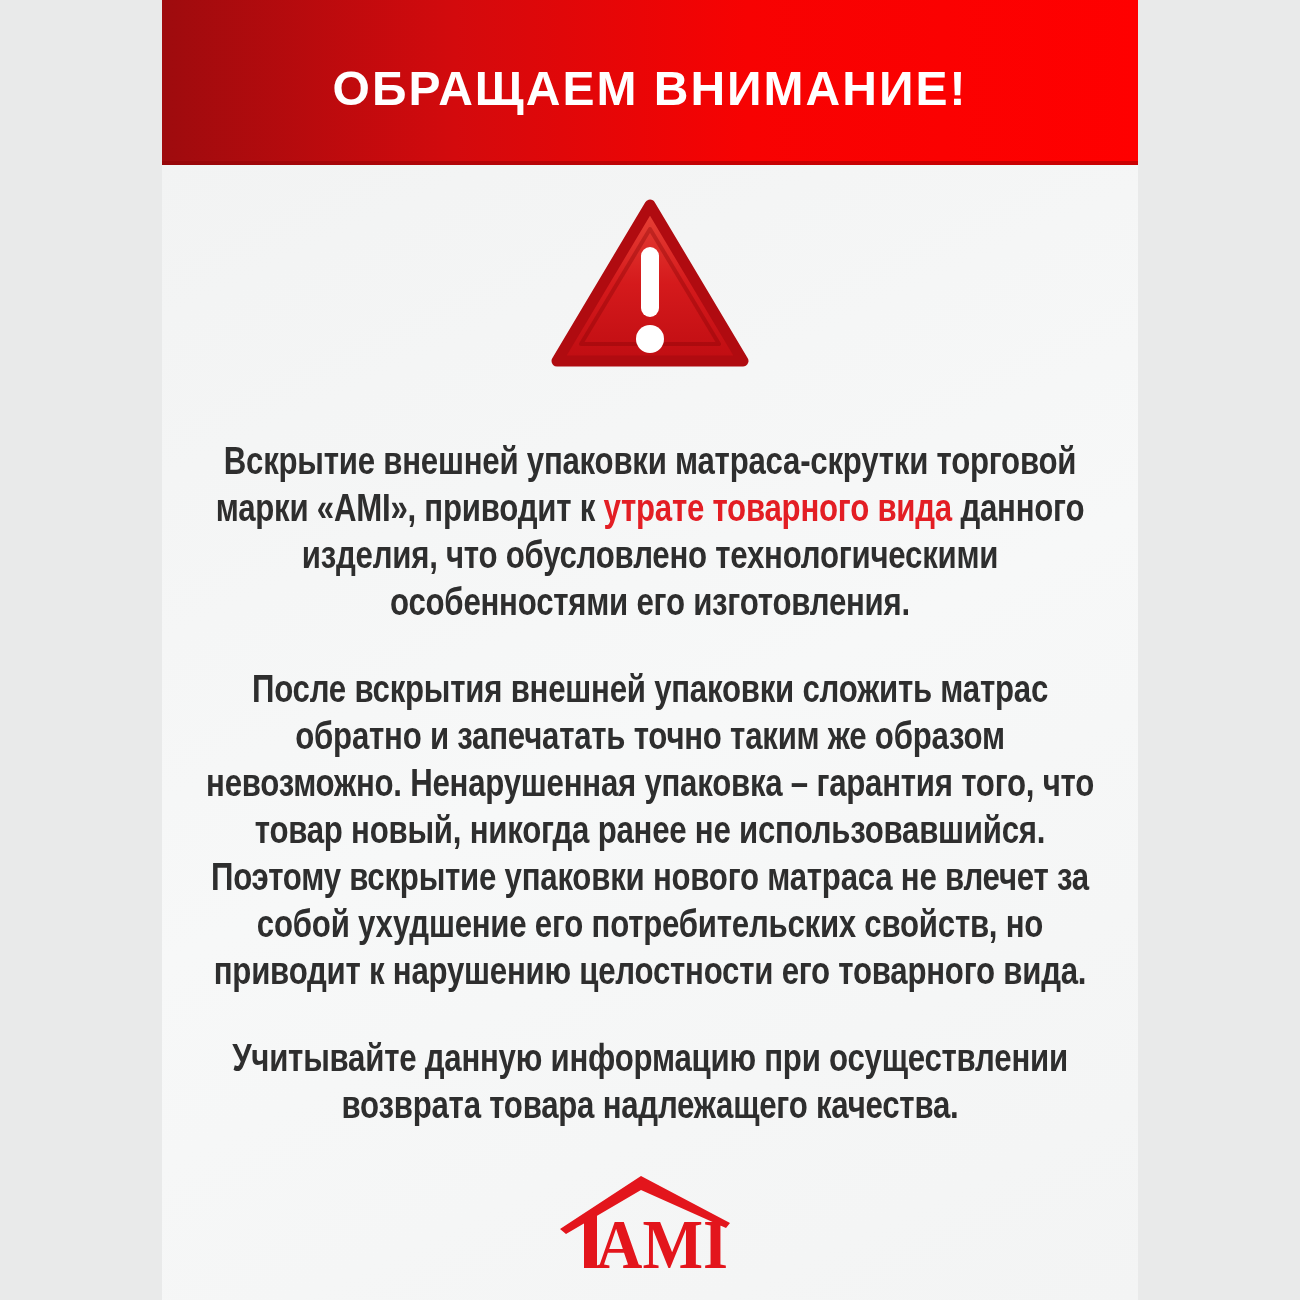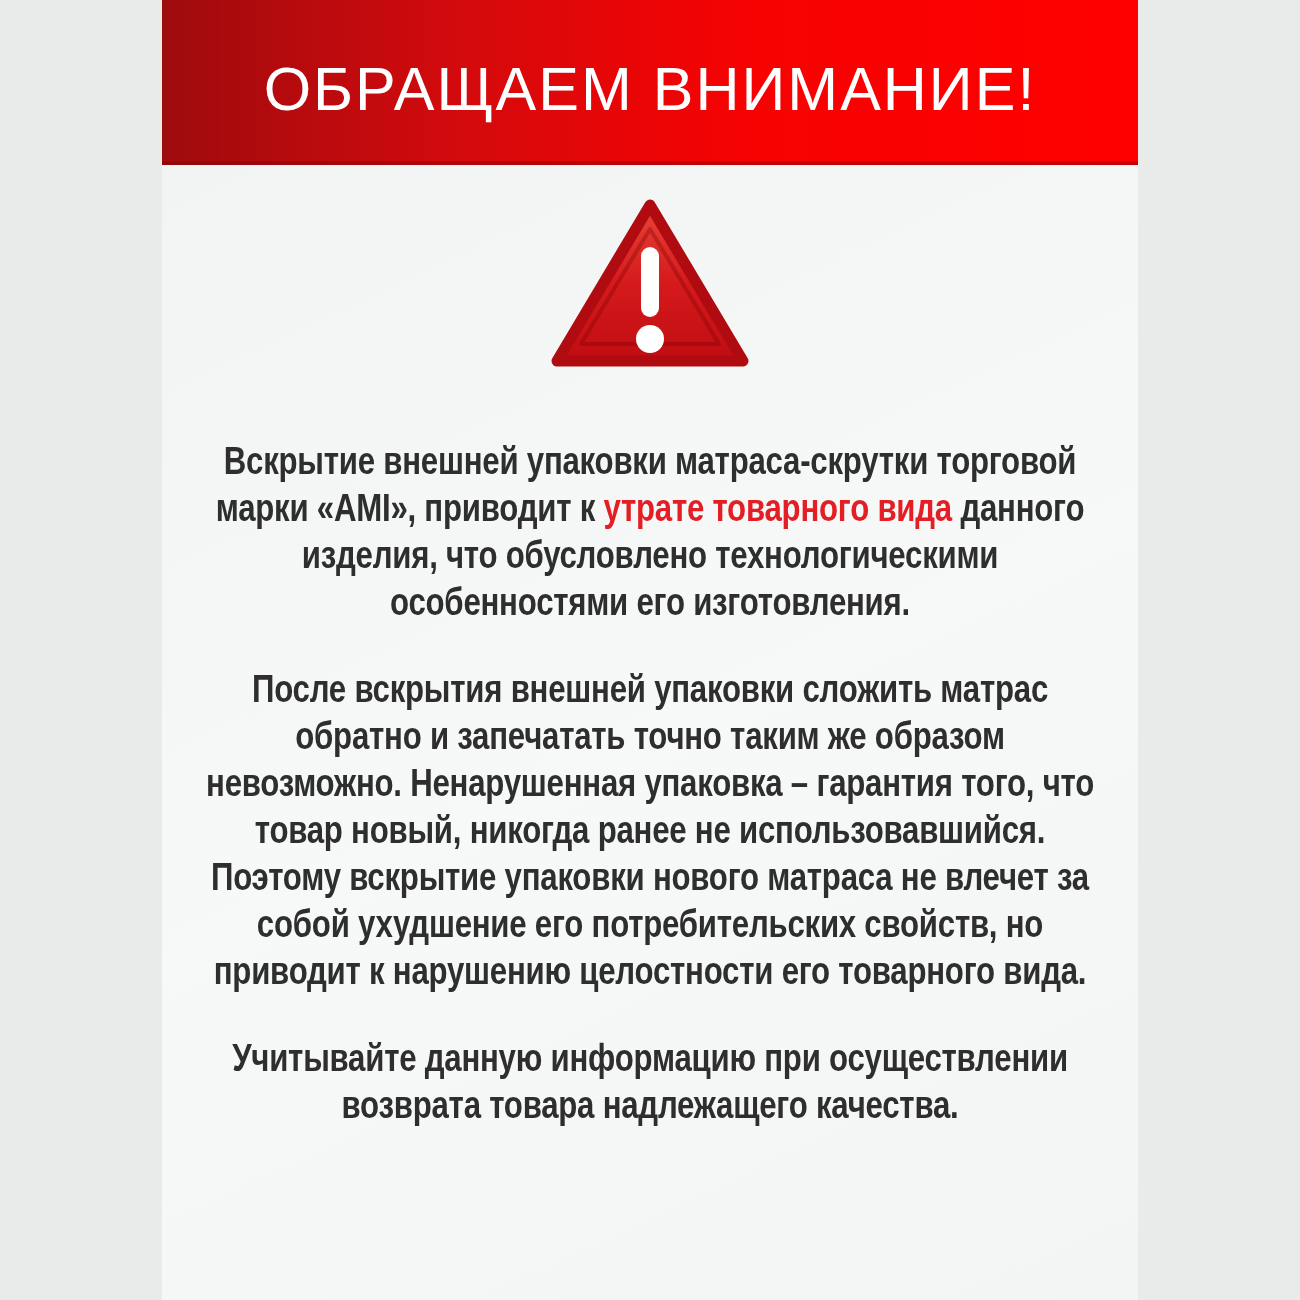--- a/index.html
+++ b/index.html
@@ -19,22 +19,22 @@
   
   .banner {
     position:absolute; top:0; left:0; right:0;
     height:165px;
     background:linear-gradient(90deg,#9e0b0e 0%,#d30a0d 30%,#f70202 60%,#ff0000 100%);
     box-shadow:inset 0 -4px 0 rgba(140,0,5,0.45);
     display:flex; align-items:center; justify-content:center;
   }
   .banner h1 {
     color:#ffffff;
-    font-size:61px;
-    font-weight:400;
+    font-size:48px;
+    font-weight:700;
     letter-spacing:2px;
     white-space:nowrap;
     margin-top:12px;
   }
   
   .warning-wrap {
     position:absolute; top:191px; left:50%;
     transform:translateX(-50%);
     width:200px; height:186px;
   }
@@ -108,14 +108,21 @@
         <div class="line"><span>Поэтому вскрытие упаковки нового матраса не влечет за</span></div>
         <div class="line"><span>собой ухудшение его потребительских свойств, но</span></div>
         <div class="line"><span>приводит к нарушению целостности его товарного вида.</span></div>
       </div>
       <div class="para">
         <div class="line"><span>Учитывайте данную информацию при осуществлении</span></div>
         <div class="line"><span>возврата товара надлежащего качества.</span></div>
       </div>
     </main>
 
+  <div class="logo-wrap">
+    <svg width="200" height="132" viewBox="0 0 200 132" xmlns="http://www.w3.org/2000/svg">
+      <polygon points="10,66 91,13 180,60 176,65 91,27 16,71" fill="#e3151c"></polygon>
+      <polygon points="34,57 47,49 47,105 34,105" fill="#e3151c"></polygon>
+      <text class="logo-text" x="112" y="105" font-size="70" fill="#e3151c" text-anchor="middle" textLength="132" lengthAdjust="spacingAndGlyphs">AMI</text>
+    </svg>
+  </div>
 
 </div>
 
 </body></html>

